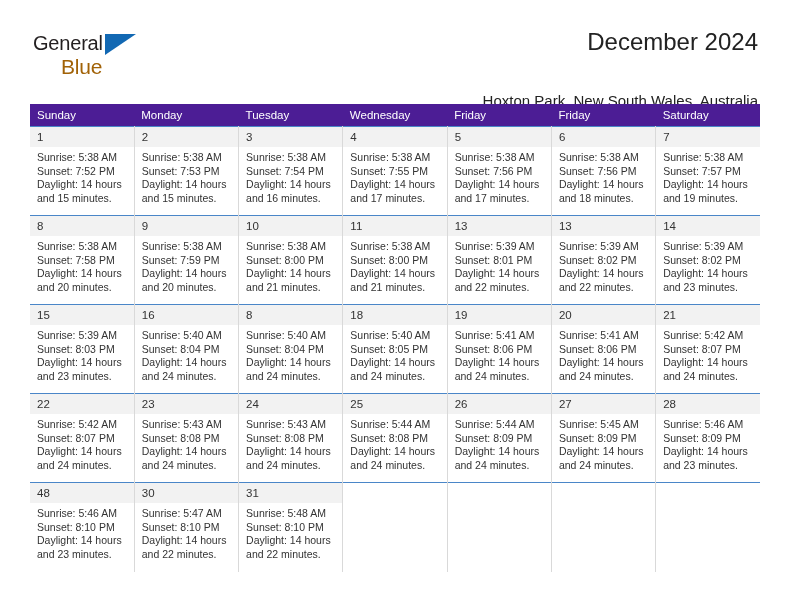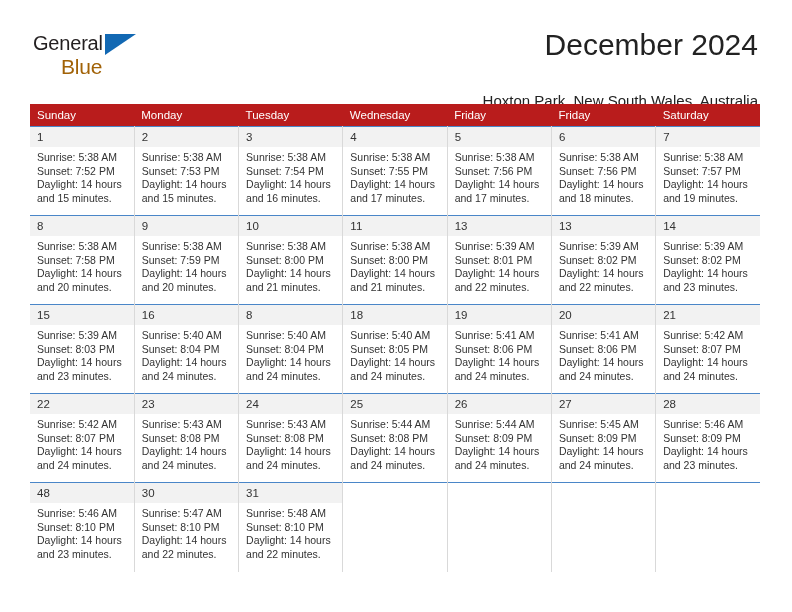--- a/index.html
+++ b/index.html
@@ -58,21 +58,21 @@
     margin-top: 1px;
     margin-left: 28px;
     font-size: 21px;
     color: #a16207;
     letter-spacing: -0.2px;
   }
   .title {
     position: absolute;
     right: 34px;
     top: 28px;
-    font-size: 30px;
+    font-size: 24px;
     color: #222222;
     white-space: nowrap;
   }
   .subtitle {
     position: absolute;
     right: 34px;
     top: 92px;
     font-size: 15px;
     color: #222222;
     white-space: nowrap;
@@ -81,21 +81,21 @@
   
   .calendar {
     position: absolute;
     left: 30px;
     top: 104px;
     width: 730px;
     border-collapse: collapse;
     table-layout: fixed;
   }
   .calendar th {
-    background: #b91c1c;
+    background: #4c1d95;
     color: #ffffff;
     font-size: 11.5px;
     font-weight: normal;
     text-align: left;
     padding: 5px 0 5px 7px;
     height: 11px;
     border: none;
   }
   .calendar td {
     vertical-align: top;

